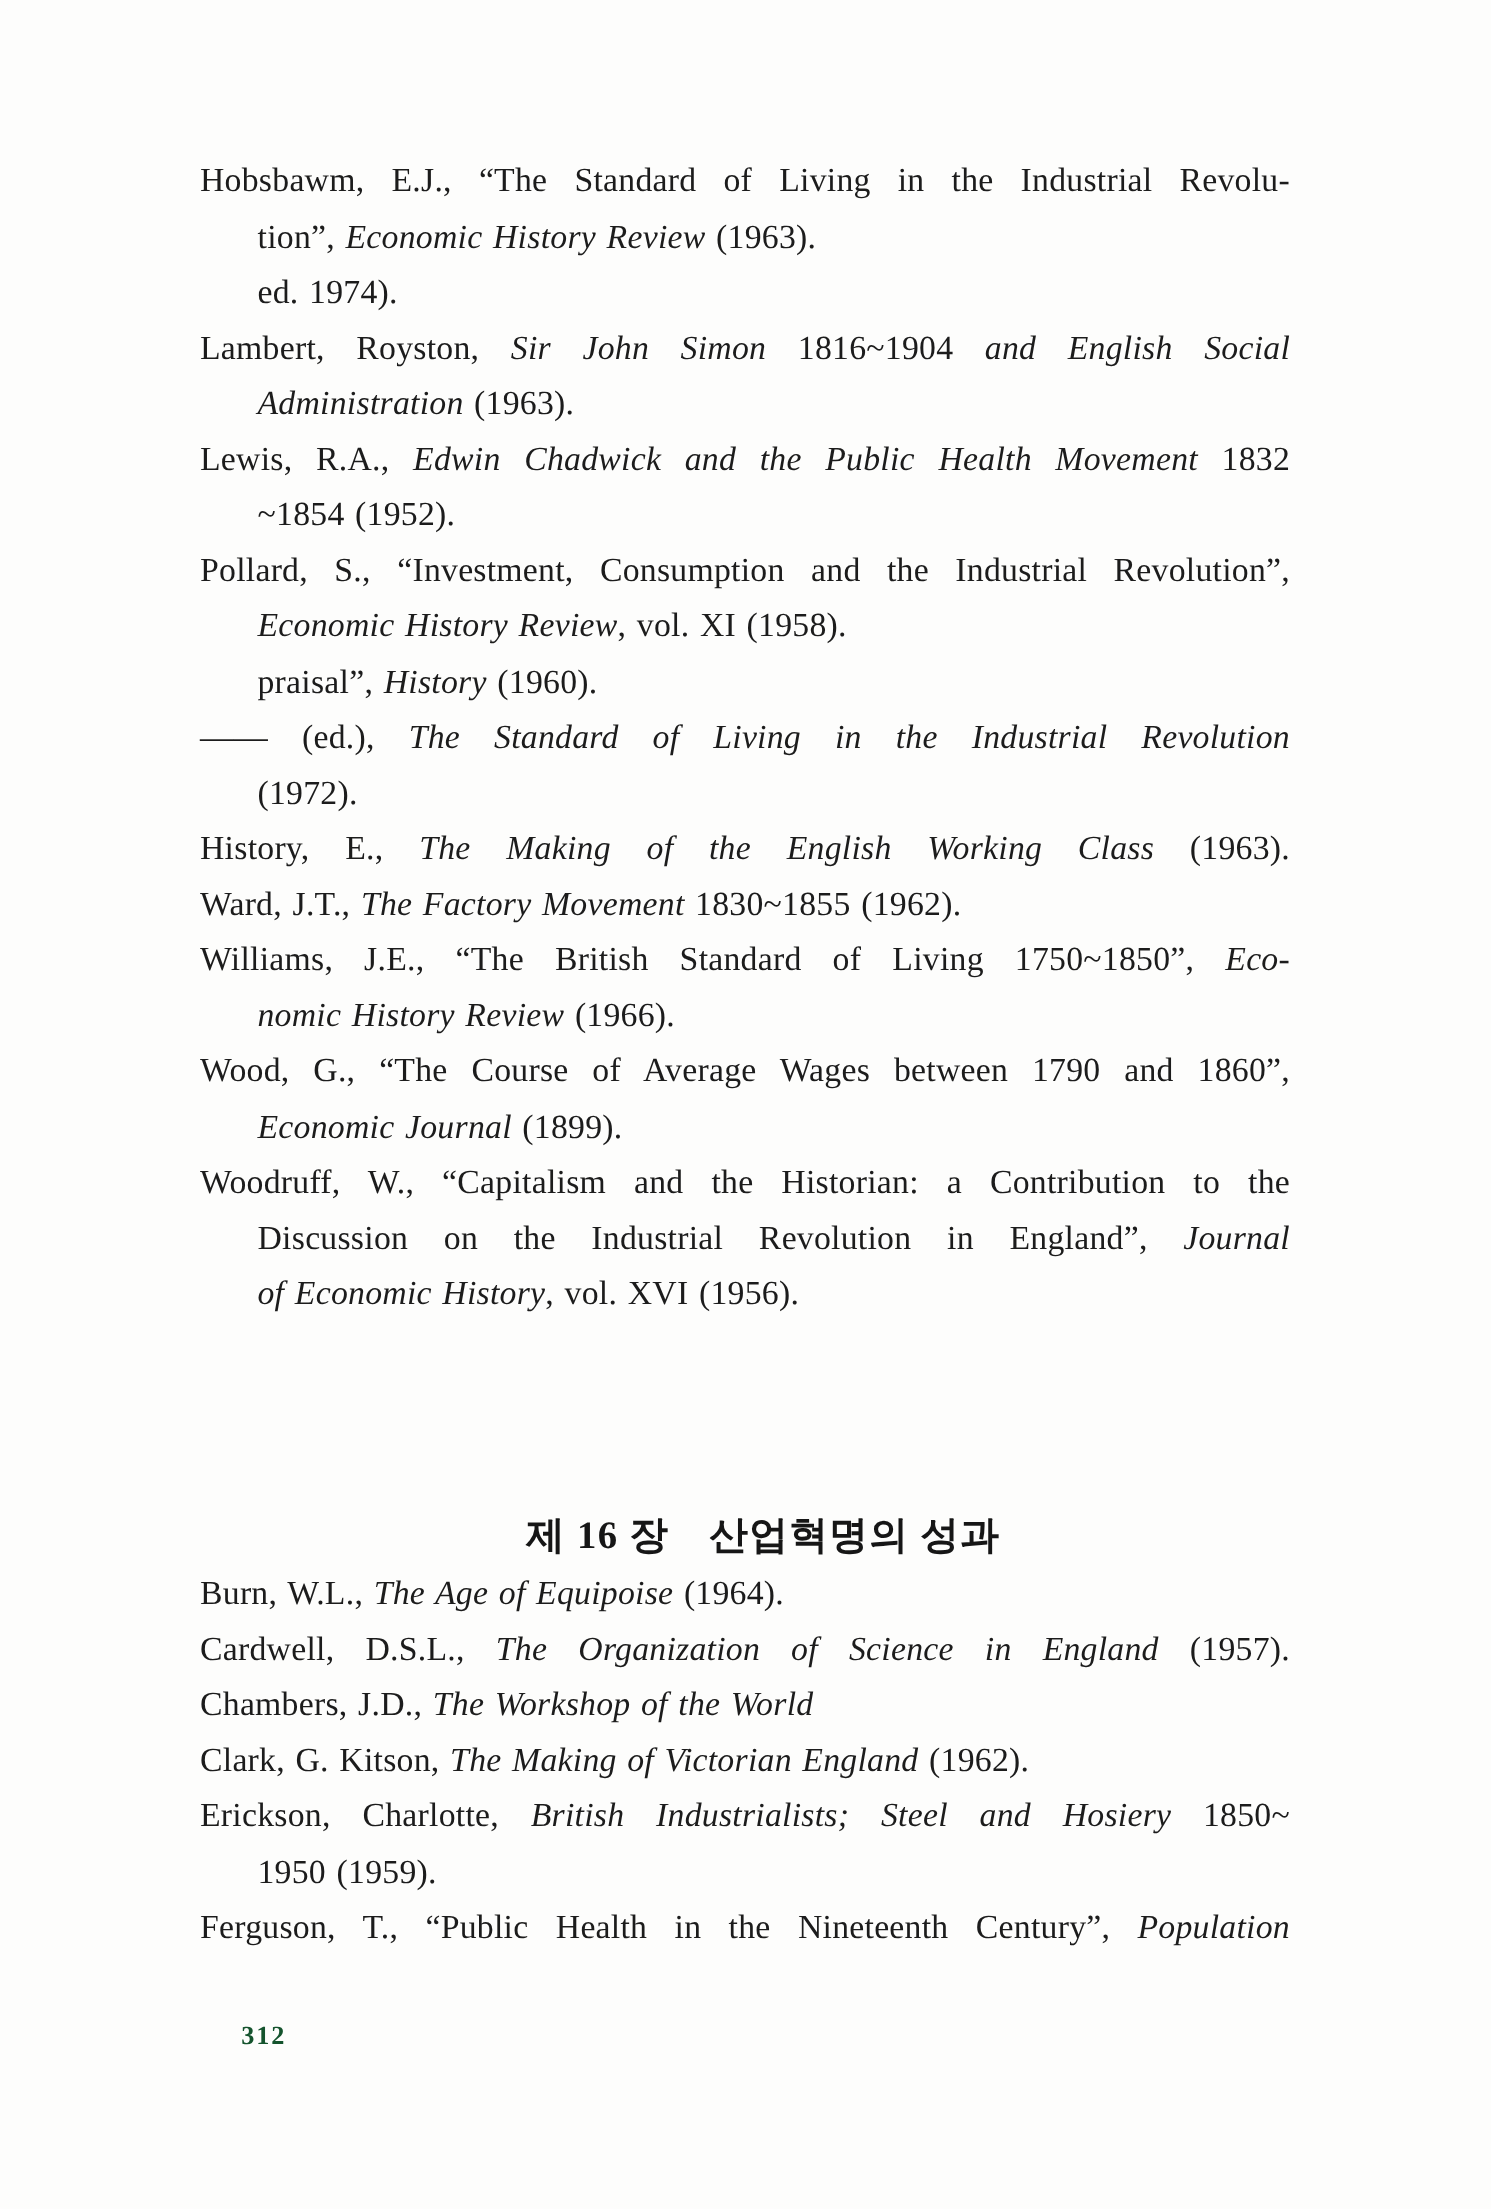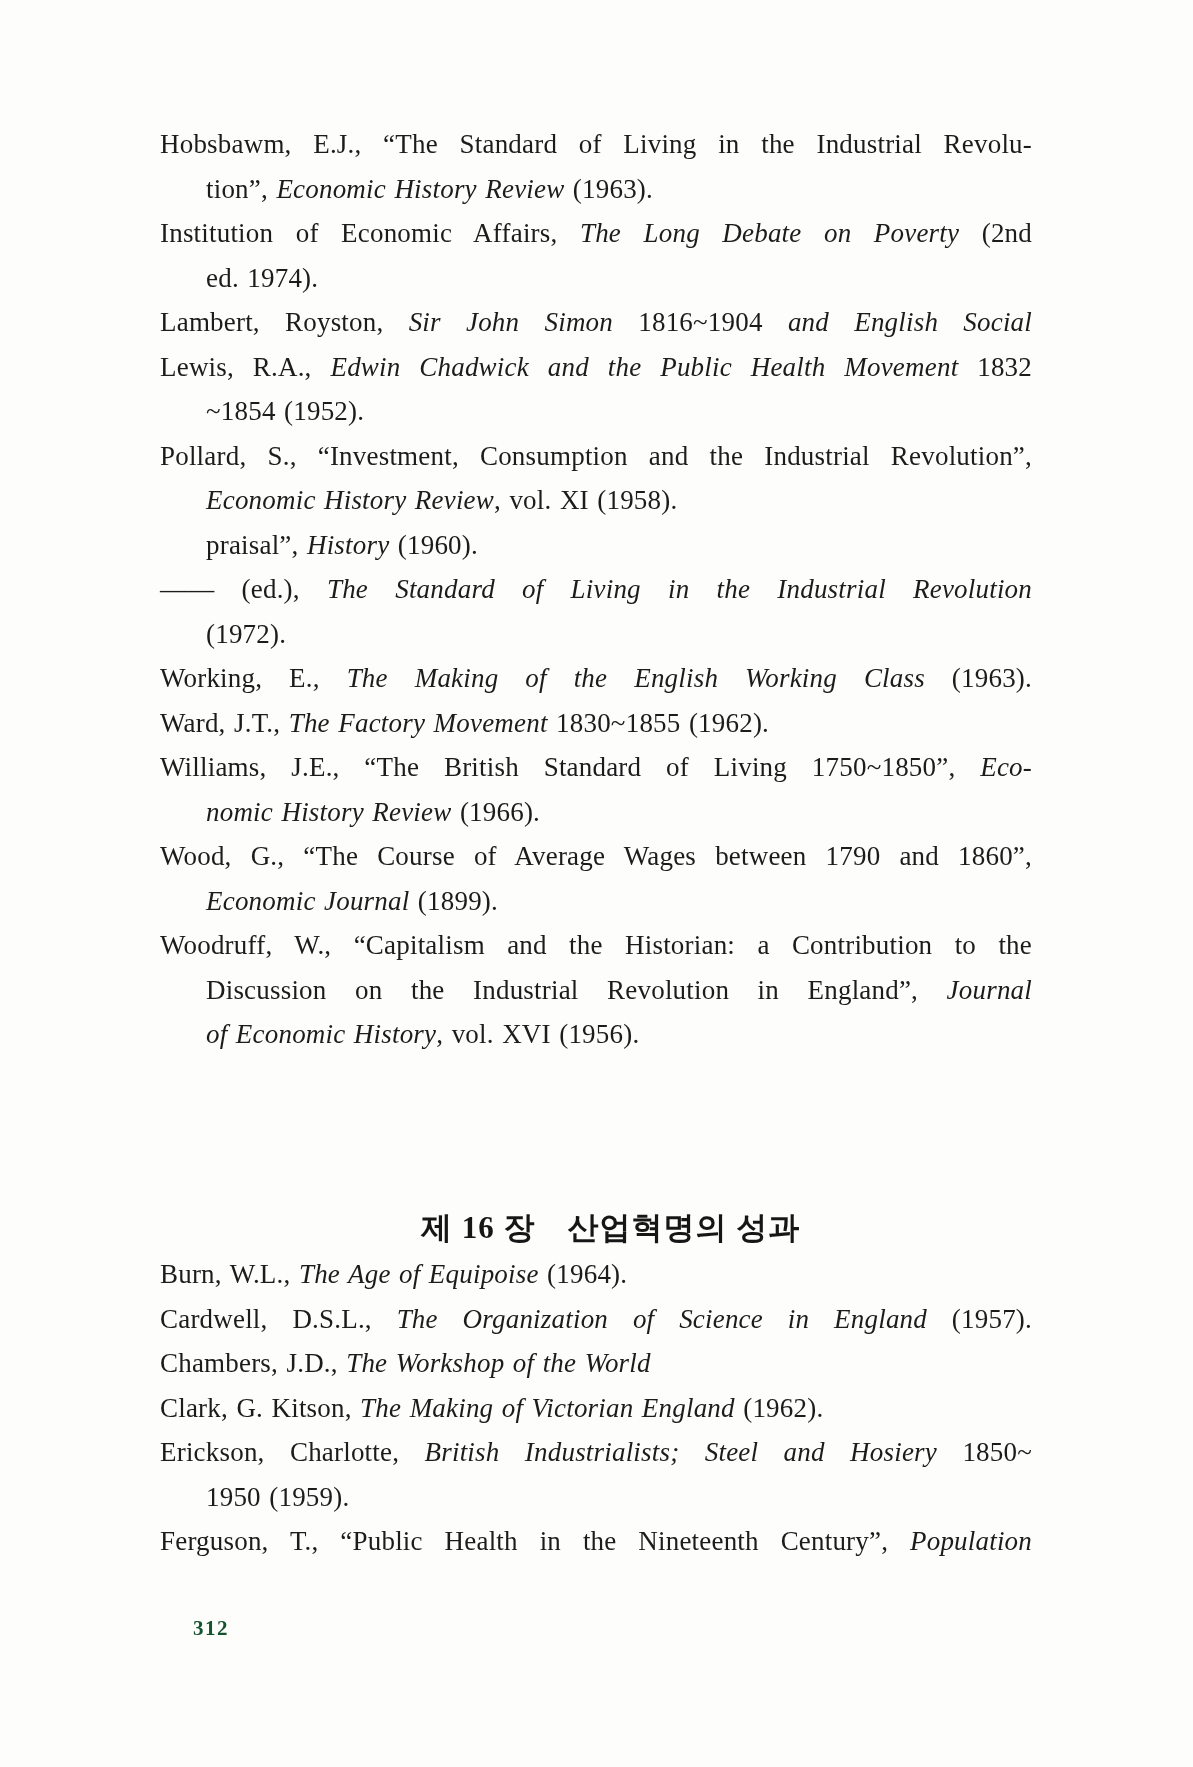--- a/index.html
+++ b/index.html
@@ -59,31 +59,31 @@
     color: #14532d;
   }
 </style>
 </head>
 <body>
 
 <div class="page">
   <div class="bib" id="section-0" style="top:122px">
       <div class="line just"><span class="ro">Hobsbawm, E.J., “The Standard of Living in the Industrial Revolu-</span></div>
       <div class="line ind"><span class="ro">tion”, </span><span class="it">Economic History Review</span><span class="ro"> (1963).</span></div>
-      <div class="line just"><span class="ro">Institution of Economic Affairs, </span><span class="it">The Long Debate on Poverty</span><span class="ro"> (2nd</span></div>
       <div class="line ind"><span class="ro">ed. 1974).</span></div>
       <div class="line just"><span class="ro">Lambert, Royston, </span><span class="it">Sir John Simon</span><span class="ro"> 1816~1904 </span><span class="it">and English Social</span></div>
+      <div class="line ind"><span class="it">Administration</span><span class="ro"> (1963).</span></div>
       <div class="line just"><span class="ro">Lewis, R.A., </span><span class="it">Edwin Chadwick and the Public Health Movement</span><span class="ro"> 1832</span></div>
       <div class="line ind"><span class="ro">~1854 (1952).</span></div>
       <div class="line just"><span class="ro">Pollard, S., “Investment, Consumption and the Industrial Revolution”,</span></div>
       <div class="line ind"><span class="it">Economic History Review</span><span class="ro">, vol. XI (1958).</span></div>
       <div class="line ind"><span class="ro">praisal”, </span><span class="it">History</span><span class="ro"> (1960).</span></div>
       <div class="line just"><span class="ro">—— (ed.), </span><span class="it">The Standard of Living in the Industrial Revolution</span></div>
       <div class="line ind"><span class="ro">(1972).</span></div>
-      <div class="line just"><span class="ro">Working, E., </span><span class="it">The Making of the English Working Class</span><span class="ro"> (1963).</span></div>
+      <div class="line just"><span class="ro">History, E., </span><span class="it">The Making of the English Working Class</span><span class="ro"> (1963).</span></div>
       <div class="line"><span class="ro">Ward, J.T., </span><span class="it">The Factory Movement</span><span class="ro"> 1830~1855 (1962).</span></div>
       <div class="line just"><span class="ro">Williams, J.E., “The British Standard of Living 1750~1850”, </span><span class="it">Eco-</span></div>
       <div class="line ind"><span class="it">nomic History Review</span><span class="ro"> (1966).</span></div>
       <div class="line just"><span class="ro">Wood, G., “The Course of Average Wages between 1790 and 1860”,</span></div>
       <div class="line ind"><span class="it">Economic Journal</span><span class="ro"> (1899).</span></div>
       <div class="line just"><span class="ro">Woodruff, W., “Capitalism and the Historian: a Contribution to the</span></div>
       <div class="line ind just"><span class="ro">Discussion on the Industrial Revolution in England”, </span><span class="it">Journal</span></div>
       <div class="line ind"><span class="it">of Economic History</span><span class="ro">, vol. XVI (1956).</span></div>
     </div>
 

